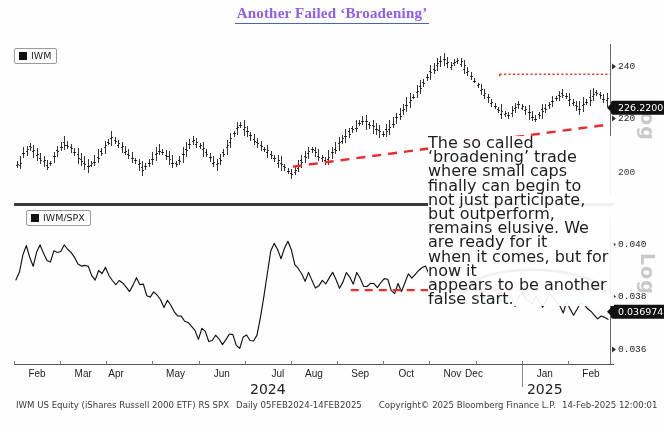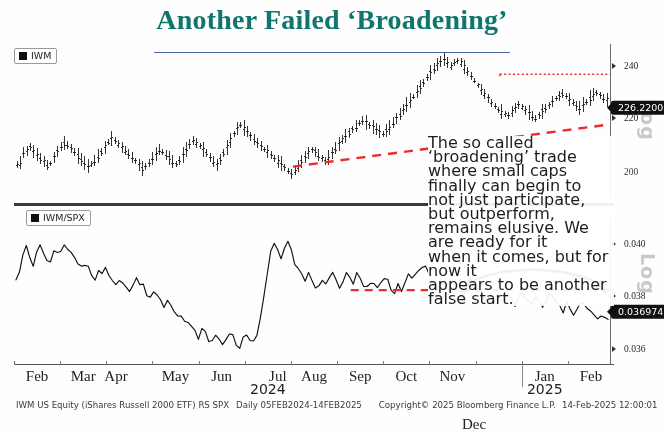--- a/index.html
+++ b/index.html
@@ -28,26 +28,26 @@
   #title-wrap {
     position: absolute;
     left: 0;
     top: 4px;
     width: 664px;
     text-align: center;
   }
   #chart-title {
     display: inline-block;
     font-family: "Liberation Serif", serif;
-    font-size: 28px;
+    font-size: 15px;
     font-weight: 700;
-    color: #0f766e;
+    color: #8b5cf6;
     letter-spacing: 0.2px;
     border-bottom: 1.6px solid #4a68a8;
-    padding: 0 2px 16px 2px;
+    padding: 0 2px 1px 2px;
     line-height: 1.15;
   }
 
   
   .panel {
     position: absolute;
     left: 14px;
     width: 596px;
   }
   #panel-upper { top: 44px;  height: 152px; }
@@ -96,24 +96,24 @@
     border-left: 1.4px solid #6a6a6a;
   }
   #axis-upper { left: 610px; top: 44px;  height: 152px; }
   #axis-lower { left: 610px; top: 218px; height: 146px; }
 
   .axis-tick {
     position: absolute;
     left: 0;
     display: flex;
     align-items: center;
-    gap: 8px;
+    gap: 2px;
     font-size: 9.5px;
     color: #222222;
-    font-family: Liberation Serif, serif;
+    font-family: Liberation Mono, monospace;
     transform: translateY(-50%);
     white-space: nowrap;
   }
   .tick-arrow {
     width: 0; height: 0;
     border-top: 3.2px solid transparent;
     border-bottom: 3.2px solid transparent;
     border-left: 4.5px solid #333333;
     margin-left: 1px;
   }
@@ -190,23 +190,23 @@
   .xtick-mark {
     position: absolute;
     top: -3px;
     width: 1px;
     height: 4px;
     background: #777777;
   }
   .xtick-label {
     position: absolute;
     top: 4px;
-    font-size: 15px;
+    font-size: 10px;
     color: #222222;
-    font-family: Liberation Serif, serif;
+    font-family: Liberation Sans, sans-serif;
     transform: translateX(-50%);
     white-space: nowrap;
   }
   .xyear-label {
     position: absolute;
     top: 17px;
     font-size: 14px;
     color: #222222;
     font-family: "DejaVu Sans", sans-serif;
     transform: translateX(-50%);
@@ -860,21 +860,21 @@
       <div class="xtick-label" style="left: 253.846px; padding-left: 20px;">Jul</div>
       <div class="xtick-mark" style="left: 276.923px;"></div>
       <div class="xtick-label" style="left: 300px;">Aug</div>
       <div class="xtick-mark" style="left: 323.077px;"></div>
       <div class="xtick-label" style="left: 346.154px;">Sep</div>
       <div class="xtick-mark" style="left: 369.231px;"></div>
       <div class="xtick-label" style="left: 392.308px;">Oct</div>
       <div class="xtick-mark" style="left: 415.385px;"></div>
       <div class="xtick-label" style="left: 438.462px;">Nov</div>
       <div class="xtick-mark" style="left: 461.538px;"></div>
-      <div class="xtick-label" style="left: 460px; margin-top: 48px;">Dec</div>
+      <div class="xtick-label" style="left: 460px;">Dec</div>
       <div class="xtick-mark" style="left: 507.692px;"></div>
       <div class="xtick-label" style="left: 530.769px;">Jan</div>
       <div class="xtick-mark" style="left: 553.846px;"></div>
       <div class="xtick-label" style="left: 576.923px;">Feb</div>
       <div class="xyear-label" style="left: 253.846px;">2024</div>
       <div class="xyear-label" style="left: 530.769px;">2025</div>
       <div class="year-divider" style="left: 507.692px;"></div>
     </div>
 
   <div id="footer">

